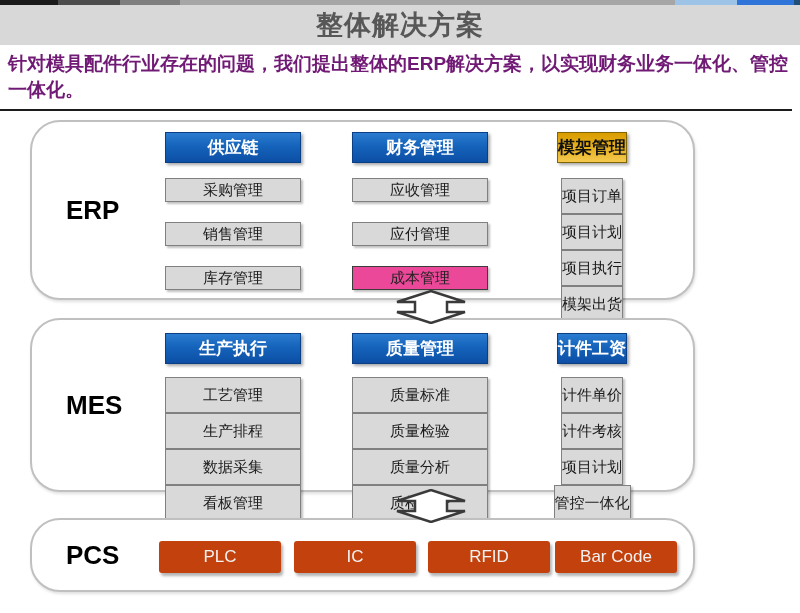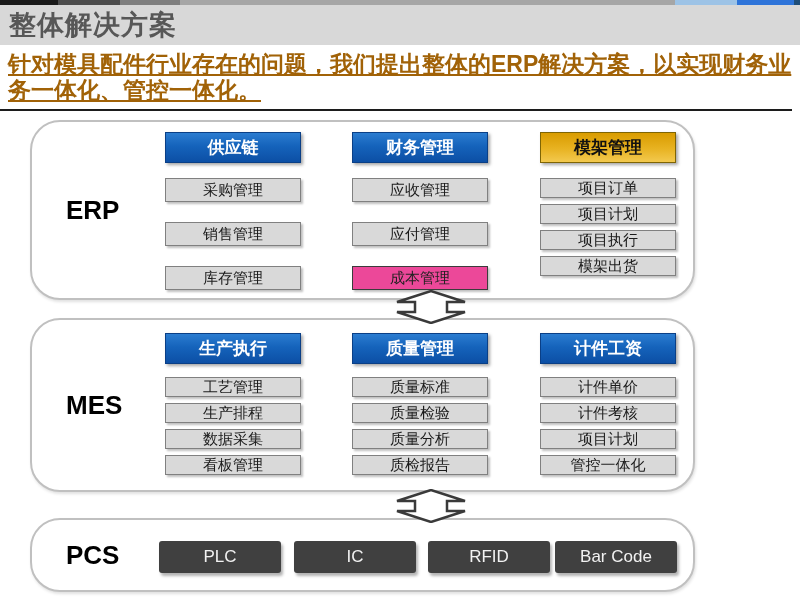--- a/index.html
+++ b/index.html
@@ -13,27 +13,27 @@
   .topbar { display:flex; height:5px; width:800px; }
   .topbar .seg1{width:58px;background:#1a1a1a;}
   .topbar .seg2{width:62px;background:#4d4d4d;}
   .topbar .seg3{width:60px;background:#7f7f7f;}
   .topbar .seg4{width:495px;background:#a6a6a6;}
   .topbar .seg5{width:62px;background:#9dc3e6;}
   .topbar .seg6{width:57px;background:#2e74d9;}
   .topbar .seg7{width:6px;background:#1f4e79;}
 
   
-  .band { height:40px; background:#d8d8d8; display:flex; align-items:center; padding:0 9px; }
+  .band { height:40px; background:#d8d8d8; display:flex; align-items:center; padding:0 18px;justify-content:center; }
   .band h1 { margin:0; font-size:27px; font-weight:bold; color:#575757; letter-spacing:1px; }
 
   
   .intro {
-    height:60px; padding:6px 8px 0 8px; color:#a16207;
-    font-size:23px; line-height:26px; font-weight:bold;text-decoration:underline;
+    height:60px; padding:6px 8px 0 8px; color:#701a75;
+    font-size:19px; line-height:26px; font-weight:bold;
   }
 
   .divider { border:none; border-top:2px solid #1c1c1c; margin:4px 8px 0 0; }
 
   .diagram { position:relative; height:502px; }
 
   
   .layer {
     position:absolute; left:30px; width:665px; background:#ffffff;
     border:2px solid #c0c0c0; border-radius:30px;
@@ -43,51 +43,51 @@
   .layer.mes { top:207px; height:174px; }
   .layer.pcs { top:407px; height:74px; }
 
   .layer-label {
     position:absolute; left:34px; top:50%; transform:translateY(-50%);
     font-size:26px; font-weight:bold; color:#000;
   }
 
   
   .col { position:absolute; top:10px; width:136px; display:flex; flex-direction:column; }
-  .col.c1{ left:133px; } .col.c2{ left:320px; } .col.c3{ left:508px; }
+  .col.c1{ left:133px; } .col.c2{ left:320px; } .col.c3{ left:492px;align-items:center; }
   .mes .col { top:13px; }
 
   .hdr {
     height:31px; display:flex; align-items:center; justify-content:center;
     font-size:17px; font-weight:bold; margin-bottom:15px;
     box-shadow:2px 2px 3px rgba(0,0,0,0.35);
   }
   .hdr.blue {
     background:linear-gradient(180deg,#2b7cd0 0%,#1563bb 45%,#0c4fa5 100%);
     color:#ffffff; border:1px solid #0a3f86;
   }
   .hdr.gold {
     background:linear-gradient(180deg,#d99c00 0%,#e8b322 55%,#f3c94f 100%);
     color:#111111; border:1px solid #7f6504;
   }
   .mes .hdr { margin-bottom:13px; }
 
   .item {
-    height:20px; display:flex; align-items:center; justify-content:center;
+    height:36px; display:flex; align-items:center; justify-content:center;
     font-size:15px; color:#1a1a1a; background:#d9d9d9;
     border:1px solid #808080; box-shadow:2px 2px 2px rgba(0,0,0,0.25);
-    margin-bottom:6px;
+    margin-bottom:0;
   }
   .erp .c1 .item, .erp .c2 .item { height:24px; margin-bottom:20px; }
   .item.dark { background:#ec4899; border-color:#3c3c3c; color:#222222; }
 
   
   .pcs-btn {
     position:absolute; top:21px; width:122px; height:32px;
-    background:#404040; color:#f2f2f2; font-size:17px; border-radius:3px;
+    background:#c2410c; color:#f2f2f2; font-size:17px; border-radius:3px;
     display:flex; align-items:center; justify-content:center;
     box-shadow:2px 3px 3px rgba(0,0,0,0.3);
   }
   .pcs-btn.b1{left:127px;} .pcs-btn.b2{left:262px;}
   .pcs-btn.b3{left:396px;} .pcs-btn.b4{left:523px;}
 
   
   .arrow { position:absolute; left:396px; width:70px; height:34px; z-index:5; }
   .arrow.a1{ top:179px; } .arrow.a2{ top:378px; }
 </style>

